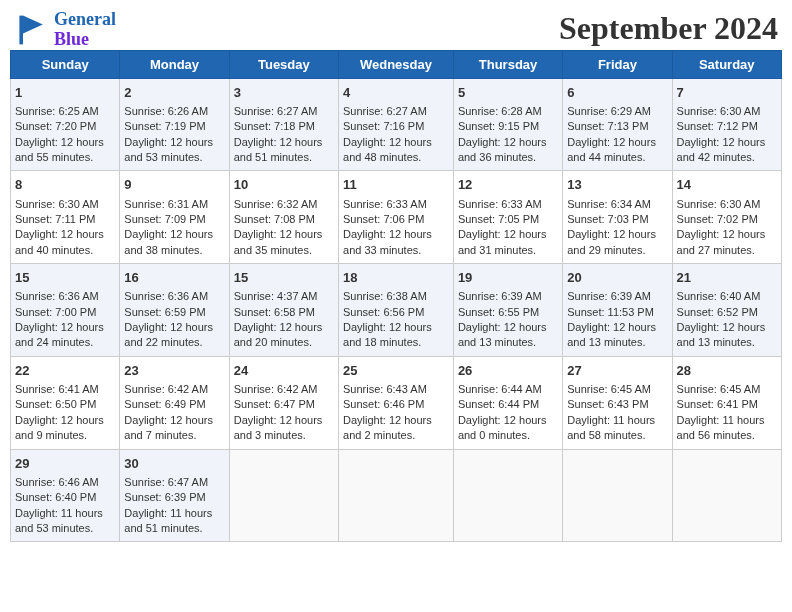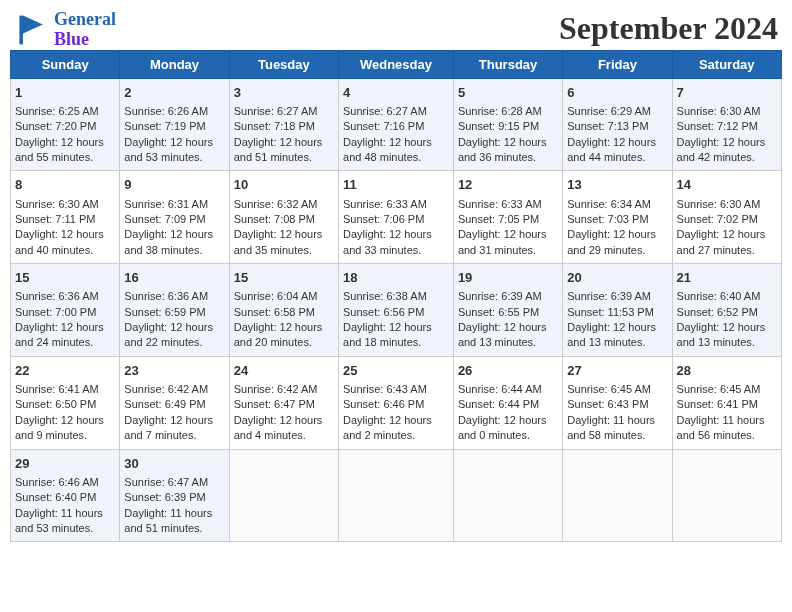--- a/index.html
+++ b/index.html
@@ -192,21 +192,21 @@
         <td>
           <span class="day-num">15</span>
           <div class="cell-text"><span>Sunrise: 6:36 AM</span><br><span>Sunset: 7:00 PM</span><br><span>Daylight: 12 hours</span><br><span>and 24 minutes.</span></div>
         </td>
         <td>
           <span class="day-num">16</span>
           <div class="cell-text"><span>Sunrise: 6:36 AM</span><br><span>Sunset: 6:59 PM</span><br><span>Daylight: 12 hours</span><br><span>and 22 minutes.</span></div>
         </td>
         <td>
           <span class="day-num">15</span>
-          <div class="cell-text"><span>Sunrise: 6:04 AM</span><br><span>Sunset: 6:58 PM</span><br><span>Daylight: 12 hours</span><br><span>and 20 minutes.</span></div>
+          <div class="cell-text"><span>Sunrise: 4:37 AM</span><br><span>Sunset: 6:58 PM</span><br><span>Daylight: 12 hours</span><br><span>and 20 minutes.</span></div>
         </td>
         <td>
           <span class="day-num">18</span>
           <div class="cell-text"><span>Sunrise: 6:38 AM</span><br><span>Sunset: 6:56 PM</span><br><span>Daylight: 12 hours</span><br><span>and 18 minutes.</span></div>
         </td>
         <td>
           <span class="day-num">19</span>
           <div class="cell-text"><span>Sunrise: 6:39 AM</span><br><span>Sunset: 6:55 PM</span><br><span>Daylight: 12 hours</span><br><span>and 13 minutes.</span></div>
         </td>
         <td>
@@ -222,21 +222,21 @@
         <td>
           <span class="day-num">22</span>
           <div class="cell-text"><span>Sunrise: 6:41 AM</span><br><span>Sunset: 6:50 PM</span><br><span>Daylight: 12 hours</span><br><span>and 9 minutes.</span></div>
         </td>
         <td>
           <span class="day-num">23</span>
           <div class="cell-text"><span>Sunrise: 6:42 AM</span><br><span>Sunset: 6:49 PM</span><br><span>Daylight: 12 hours</span><br><span>and 7 minutes.</span></div>
         </td>
         <td>
           <span class="day-num">24</span>
-          <div class="cell-text"><span>Sunrise: 6:42 AM</span><br><span>Sunset: 6:47 PM</span><br><span>Daylight: 12 hours</span><br><span>and 4 minutes.</span></div>
+          <div class="cell-text"><span>Sunrise: 6:42 AM</span><br><span>Sunset: 6:47 PM</span><br><span>Daylight: 12 hours</span><br><span>and 3 minutes.</span></div>
         </td>
         <td>
           <span class="day-num">25</span>
           <div class="cell-text"><span>Sunrise: 6:43 AM</span><br><span>Sunset: 6:46 PM</span><br><span>Daylight: 12 hours</span><br><span>and 2 minutes.</span></div>
         </td>
         <td>
           <span class="day-num">26</span>
           <div class="cell-text"><span>Sunrise: 6:44 AM</span><br><span>Sunset: 6:44 PM</span><br><span>Daylight: 12 hours</span><br><span>and 0 minutes.</span></div>
         </td>
         <td>

